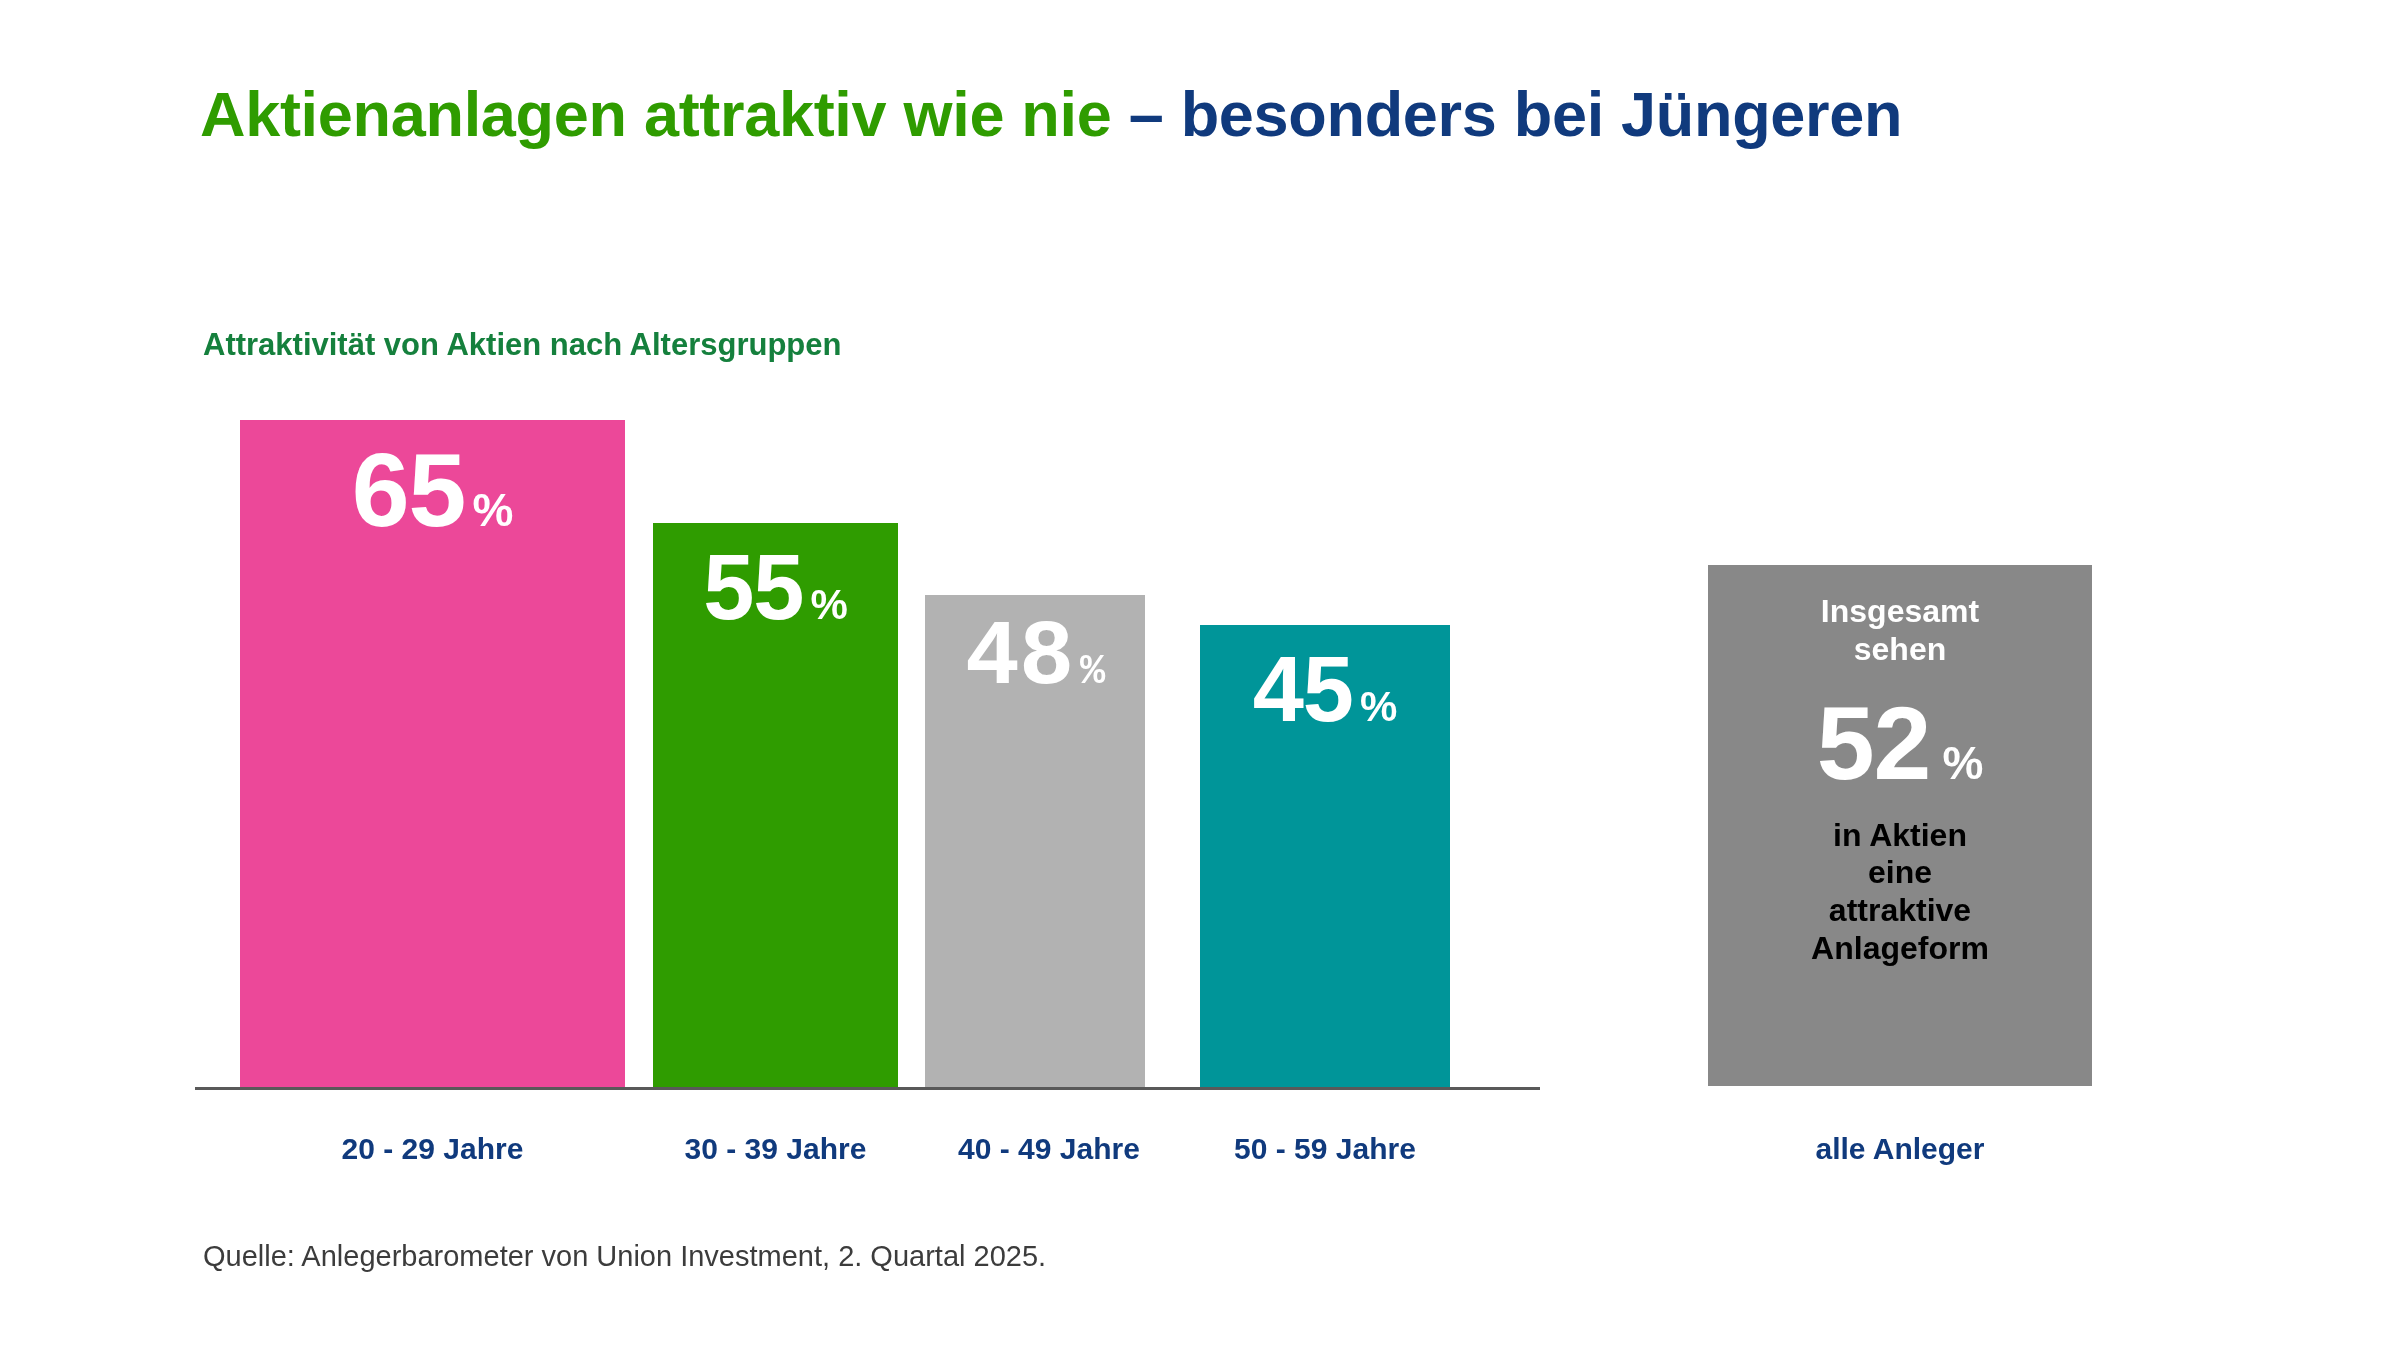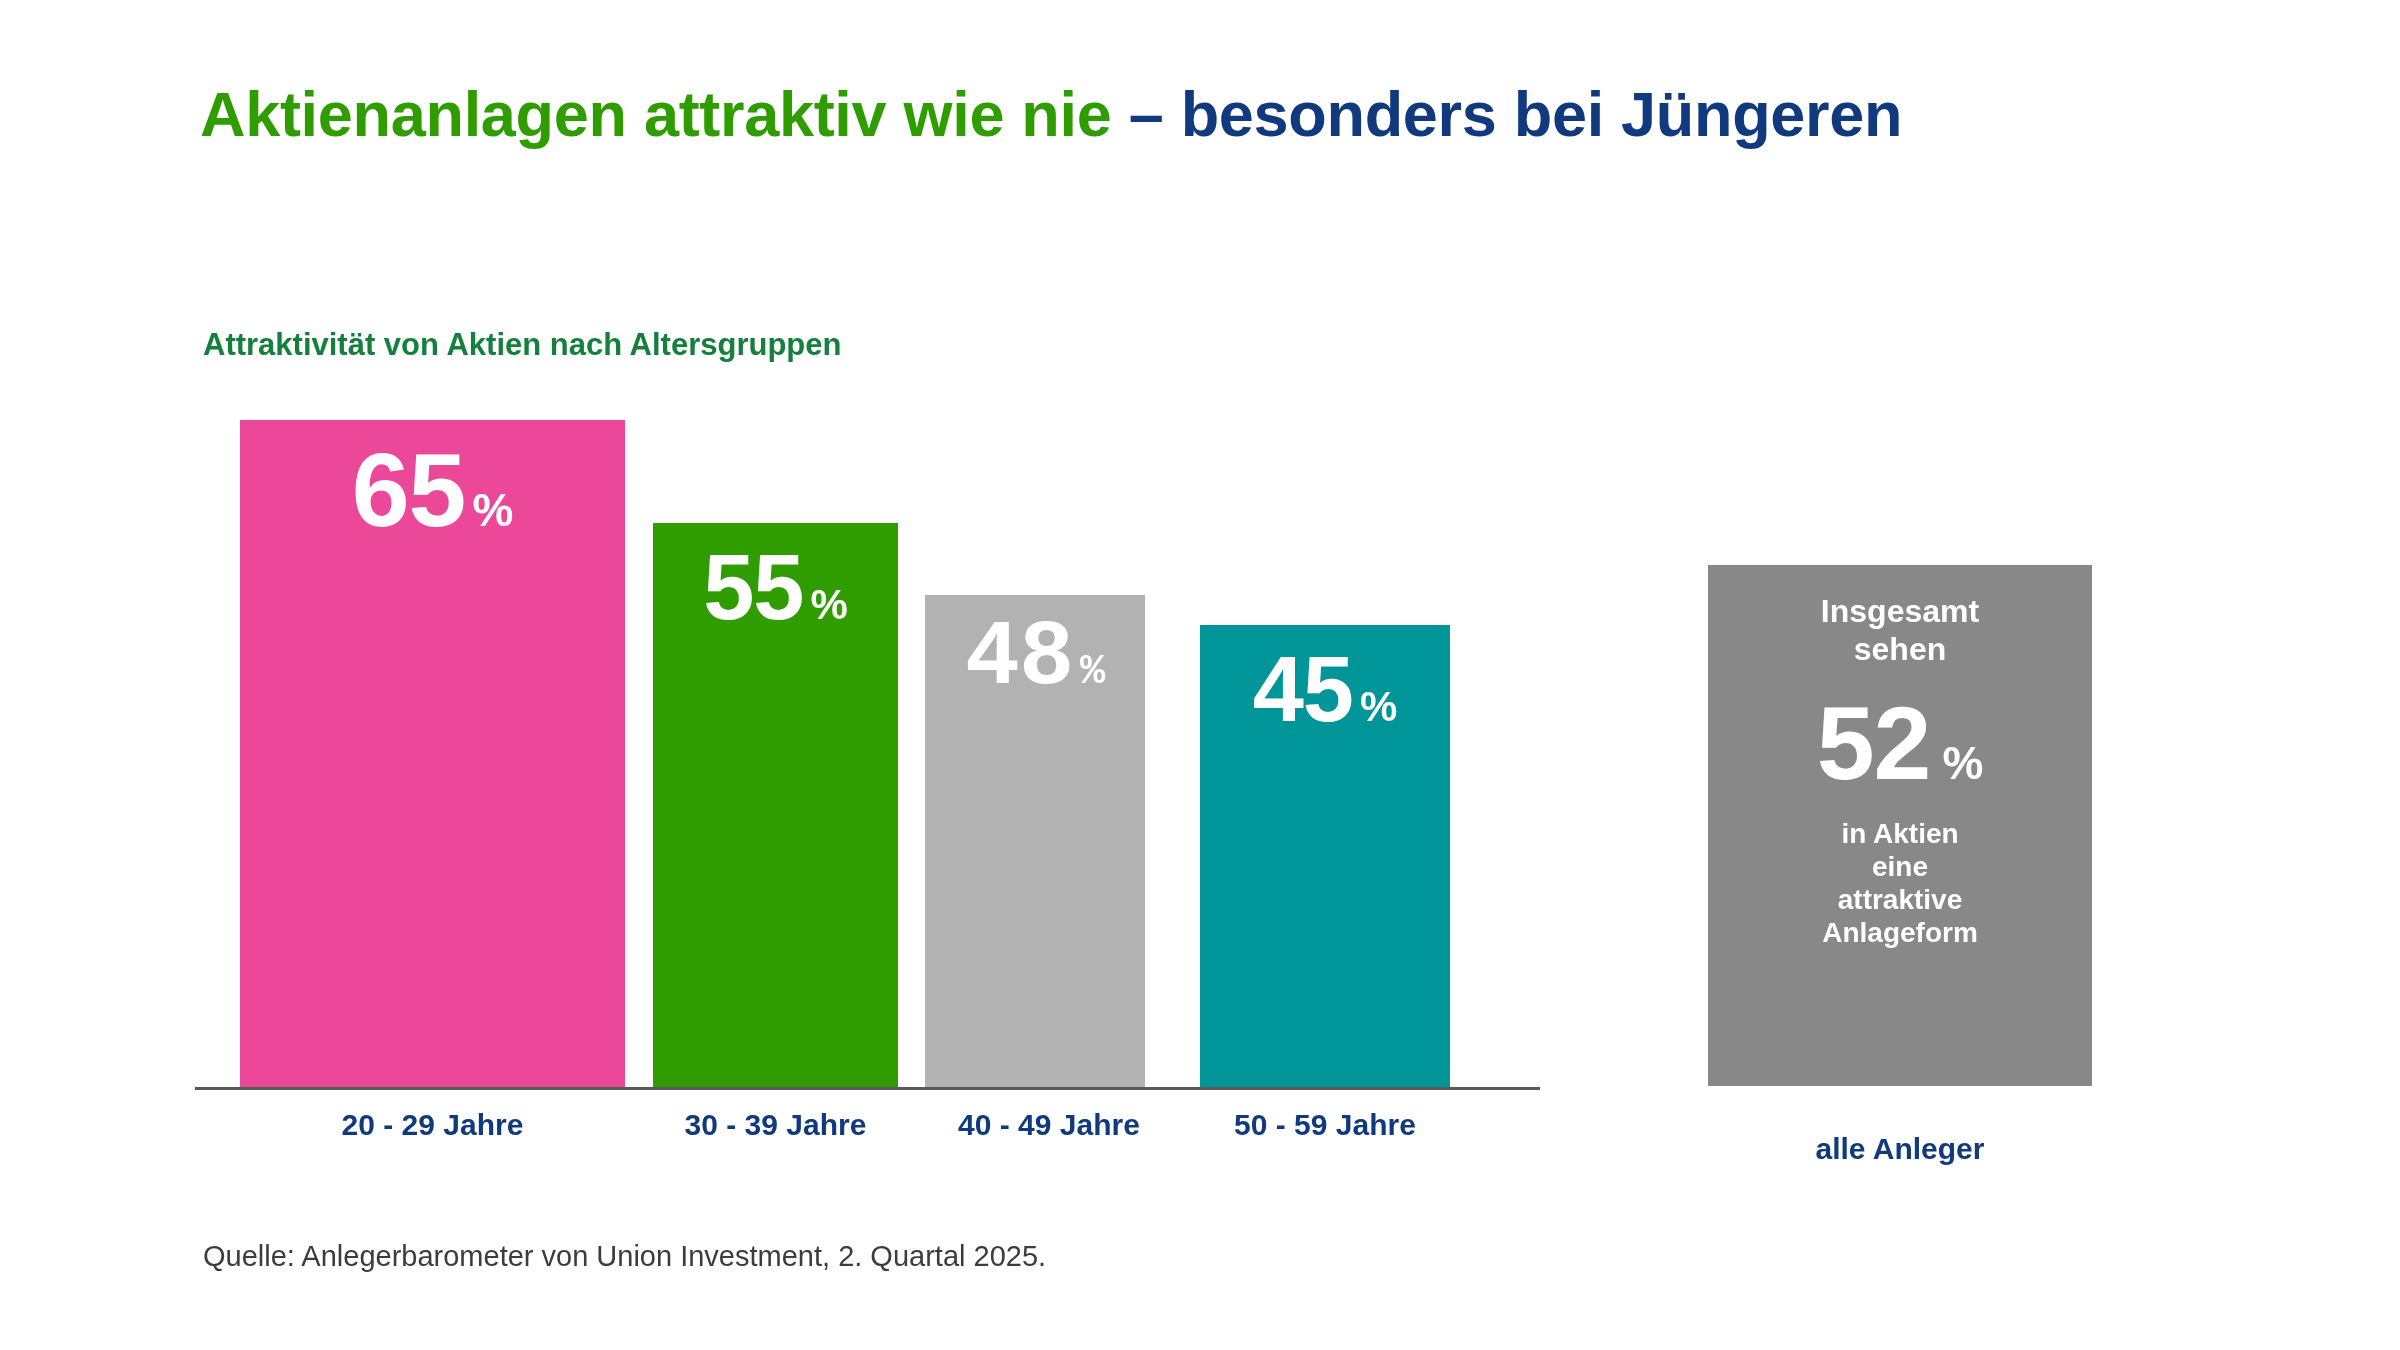--- a/index.html
+++ b/index.html
@@ -71,21 +71,21 @@
   .bar.b1{left:458px; width:245px;}
   .bar.b2{left:730px; width:220px;font-family:Liberation Mono, monospace;}
   .bar.b3{left:1005px;width:250px;}
 
   .bar.b0 .bar-value .num{font-size:104px;}
   .bar.b0 .bar-value .pct{font-size:46px;}
 
   
   .cat-labels{
     position:absolute;
-    left:195px; top:1108px;
+    left:195px; top:1132px;
     width:1350px; height:50px;
   }
   .cat{
     position:absolute;
     top:0;
     font-size:30px;
     font-weight:bold;
     color:#103a7d;
     text-align:center;
     white-space:nowrap;
@@ -121,22 +121,22 @@
     justify-content:center;
     color:#ffffff;
     font-weight:bold;
     margin-top:22px;
     margin-bottom:22px;
     line-height:1;
   }
   .total-value .num{font-size:104px;letter-spacing:-1px;}
   .total-value .pct{font-size:46px;margin-left:12px;}
   .total-bottom{
-    color:#ffffff;
-    font-size:28px;
+    color:#000000;
+    font-size:32px;
     font-weight:bold;
     line-height:1.18;
     text-align:center;
   }
   .total-caption{
     position:absolute;
     left:1708px; top:1132px;
     width:384px;
     text-align:center;
     font-size:30px;

